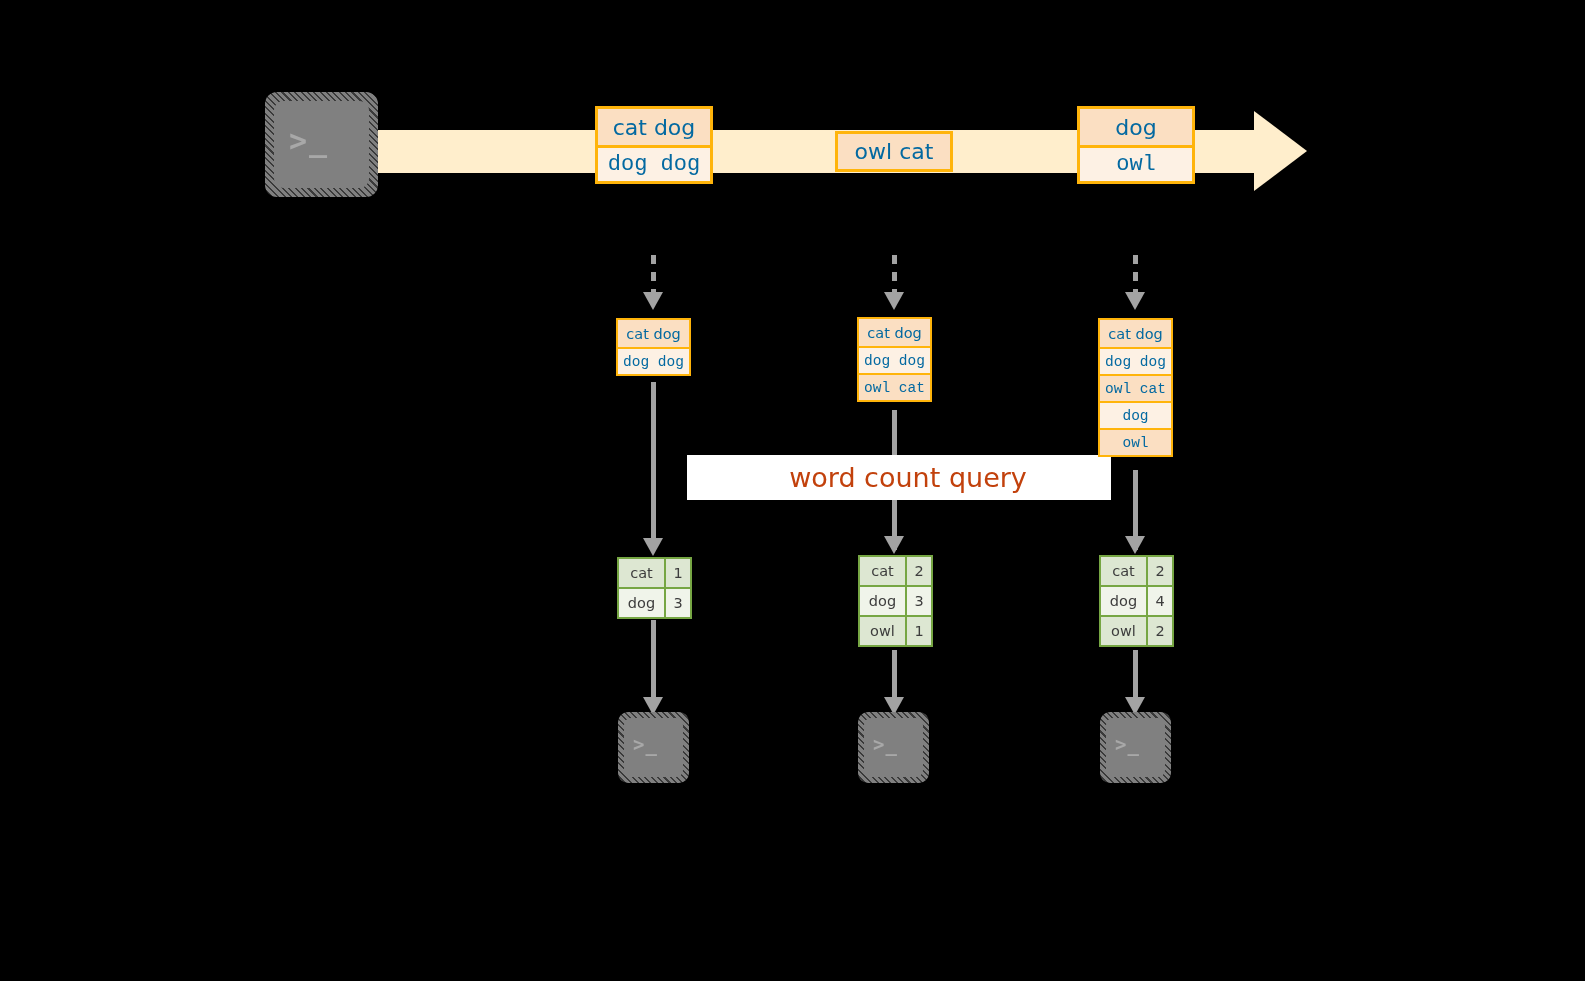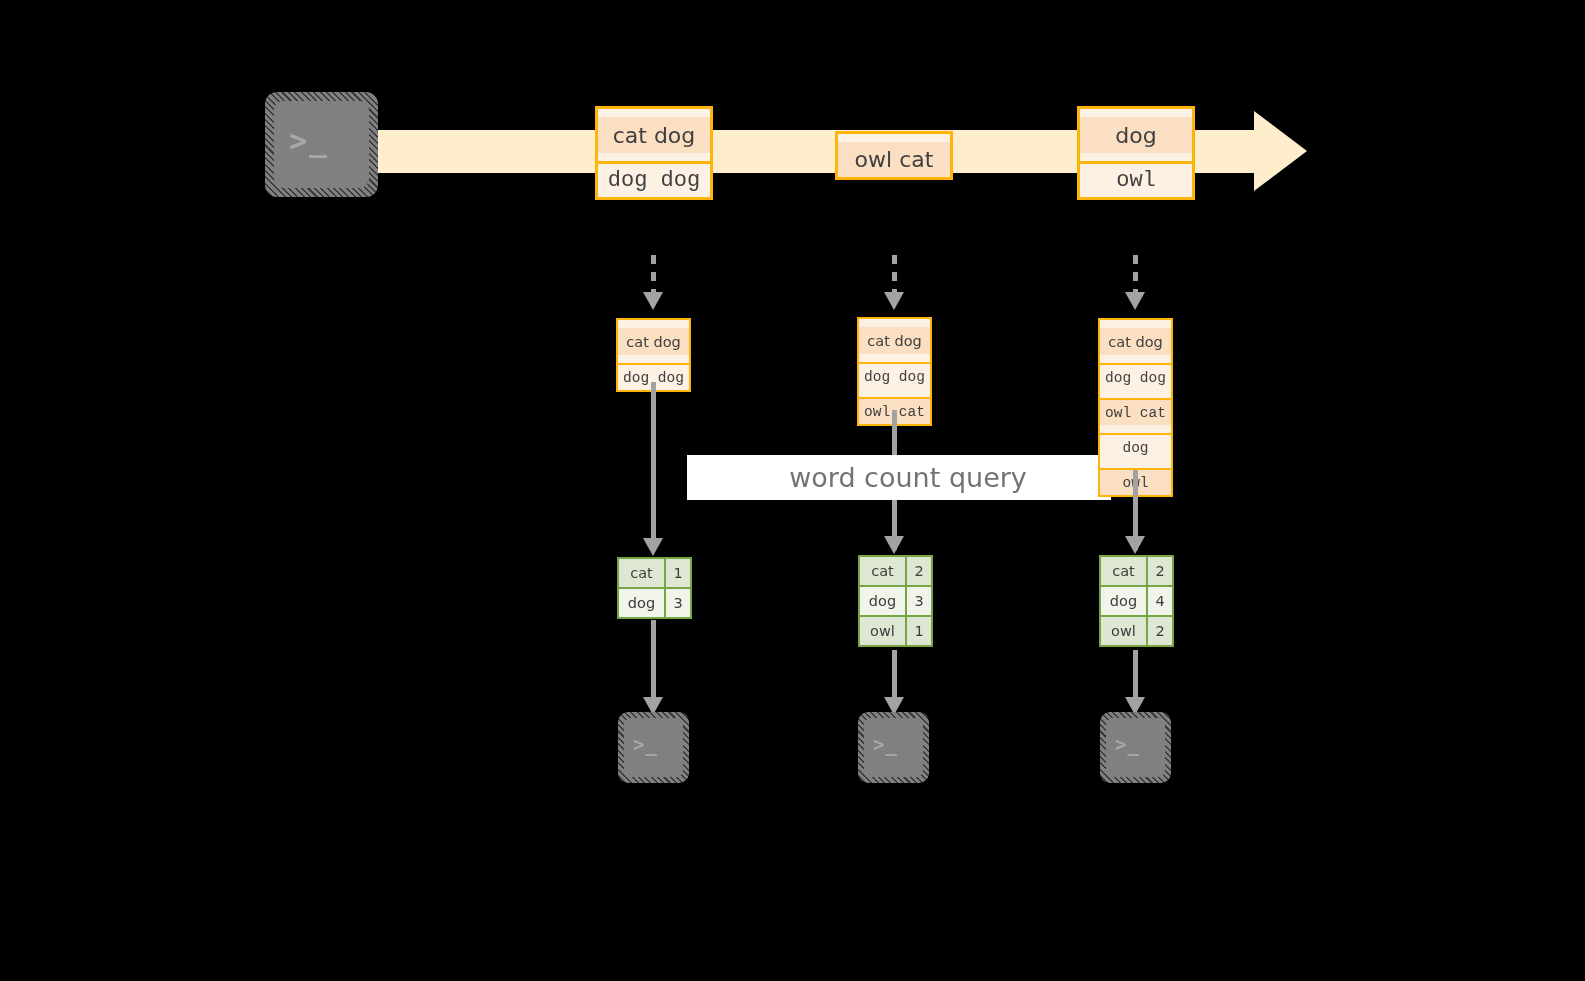--- a/index.html
+++ b/index.html
@@ -77,23 +77,22 @@
     position: absolute;
     box-sizing: border-box;
     border: 3px solid #ffb40a;
     background: #fdf1e4;
   }
   .rec .row {
     box-sizing: border-box;
     display: flex;
     align-items: center;
     justify-content: center;
-    color: #404040;
+    color: #0369a1;
     white-space: nowrap;
-    margin-top: 8px;
   }
   .rec .row.dark { background: #fbdfc2; }
   .rec .row.light { background: #fdf1e4; }
   .rec .row + .row { border-top: 3px solid #ffb40a; font-family: Liberation Mono, monospace; }
 
   .rec-big { }
   .rec-big .row { height: 36px; font-size: 22px; }
 
   .rec-mid .row { height: 30px; font-size: 19px; }
 
@@ -159,21 +158,21 @@
     left: 687px;
     top: 455px;
     width: 424px;
     height: 45px;
     background: #ffffff;
     display: flex;
     align-items: center;
     justify-content: center;
   }
   .query-label span {
-    color: #737373;
+    color: #c2410c;
     font-size: 27px;
     padding-left: 18px;
   }
 </style>
 </head>
 <body>
 
 <div id="stage">
 
   <div class="stream-band"></div>

